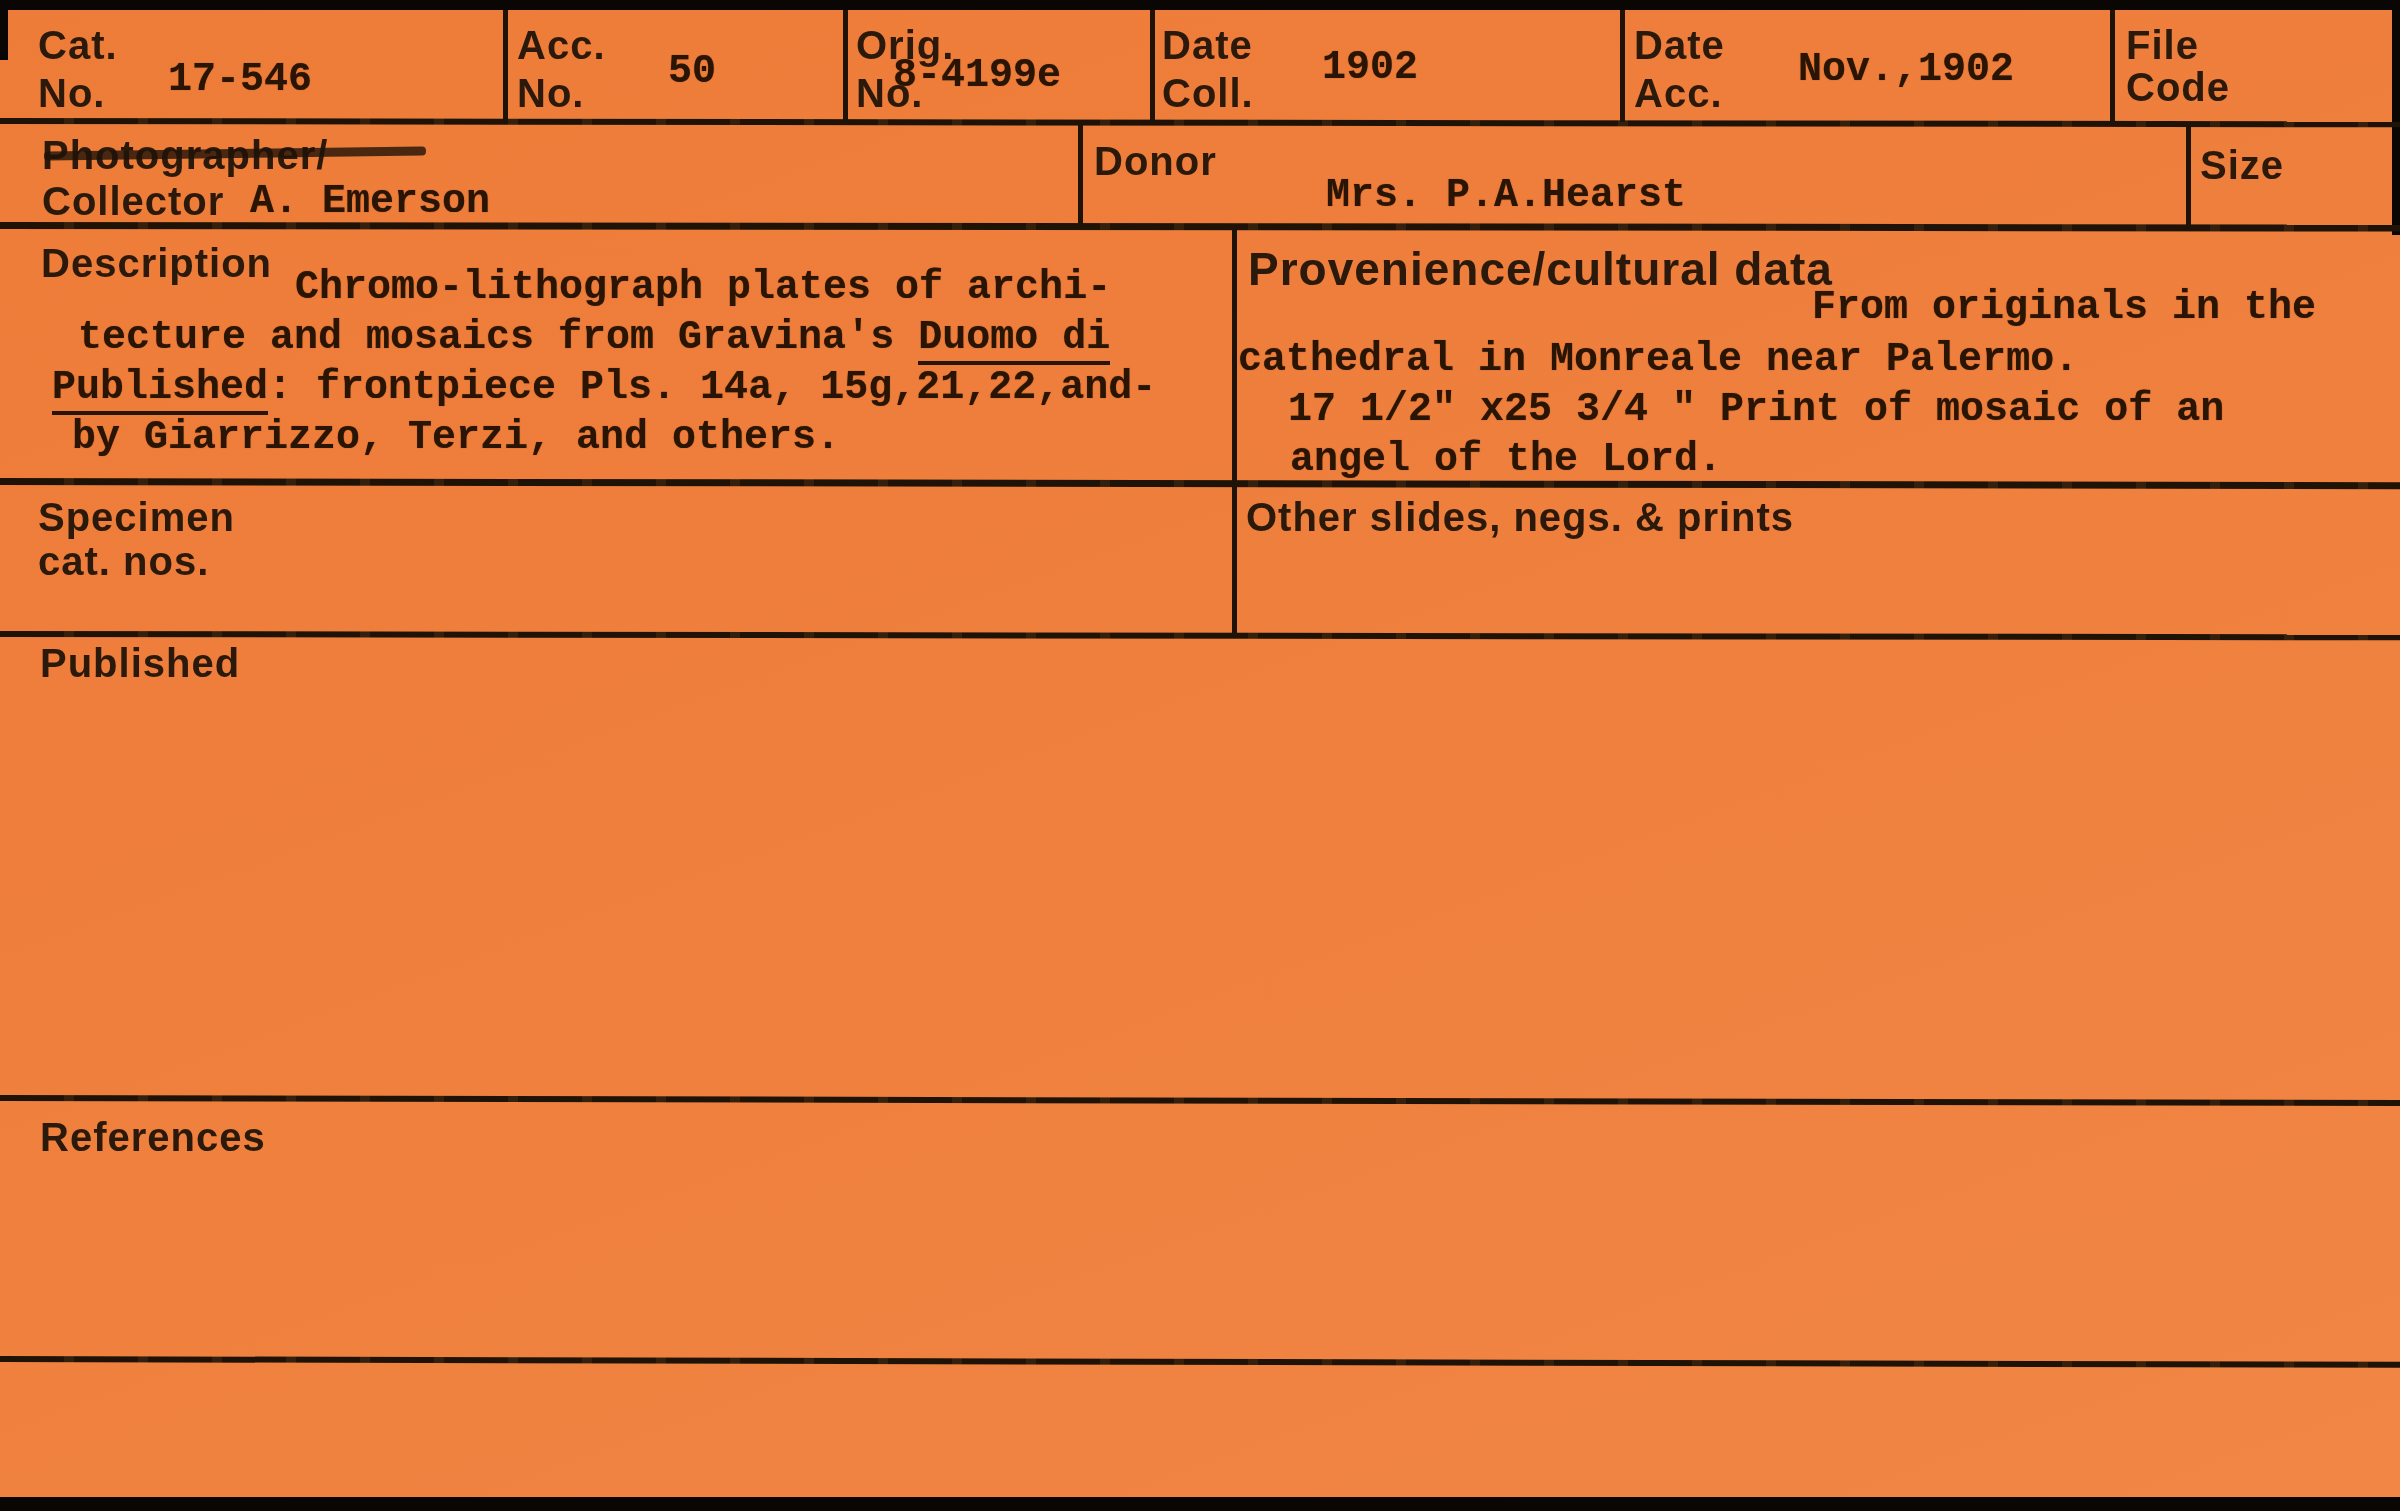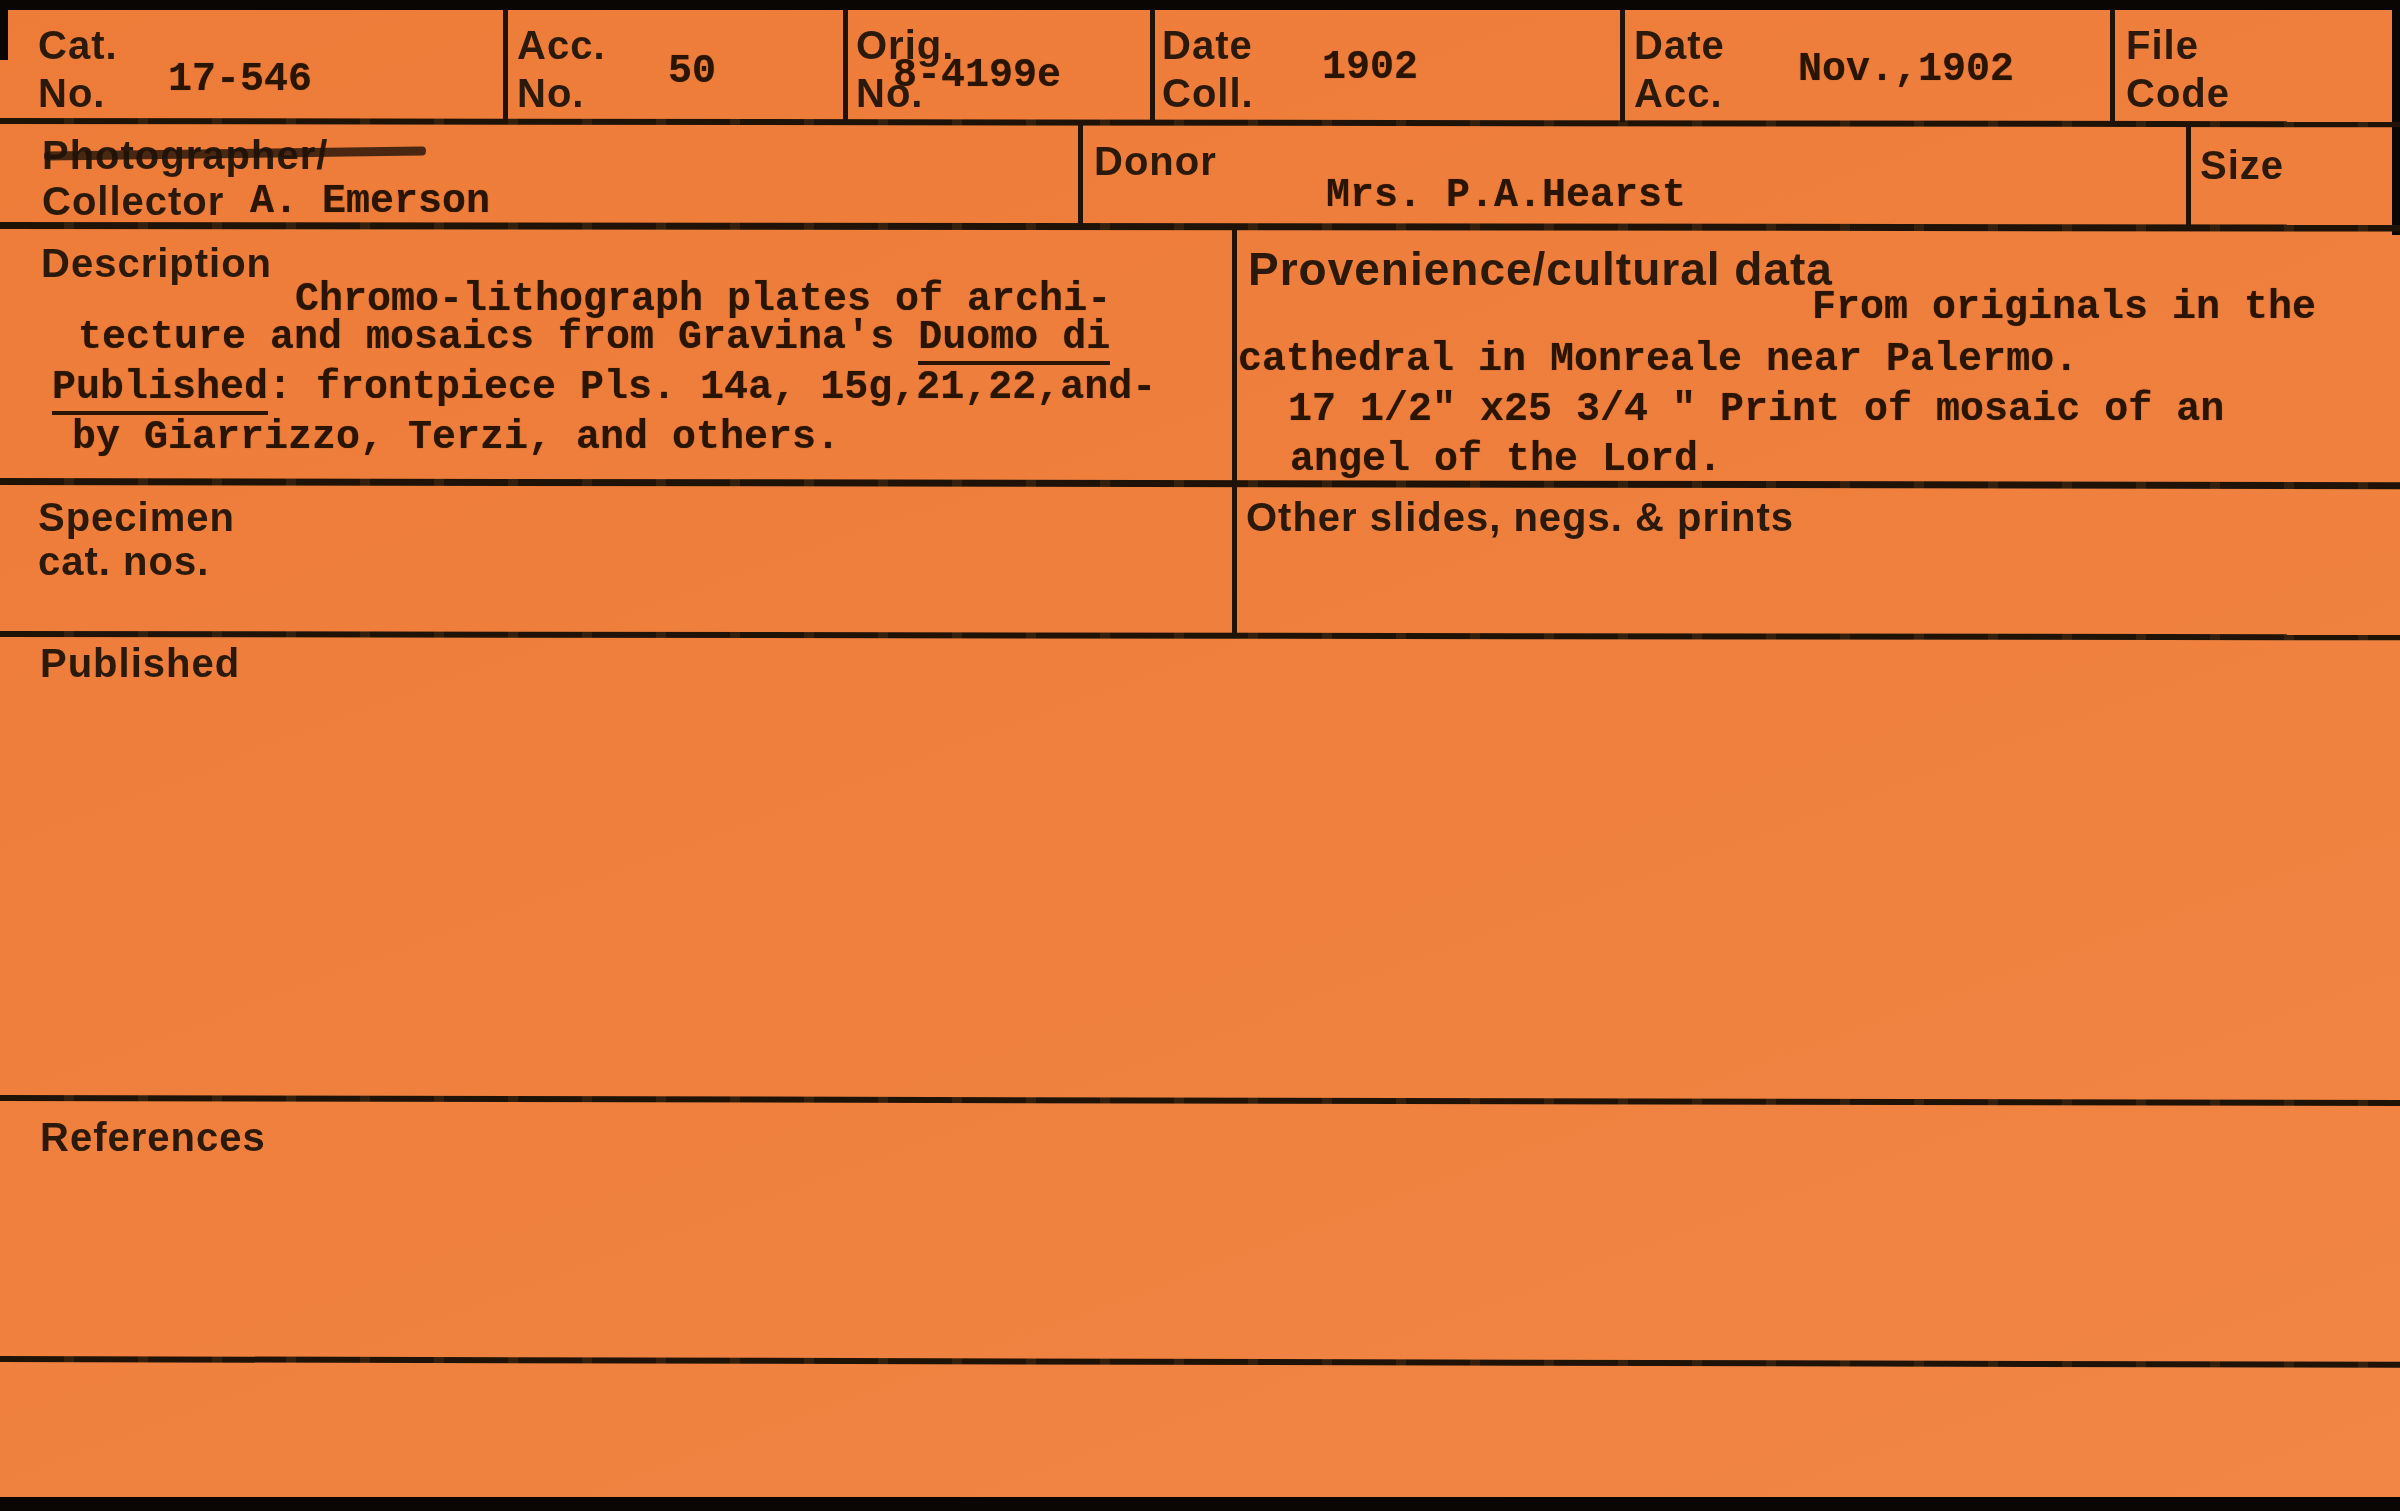--- a/index.html
+++ b/index.html
@@ -100,42 +100,42 @@
   </div>
 
   <div>
     <span class="lbl" style="left:1634px;top:22px;">Date</span>
     <span class="lbl" style="left:1634px;top:70px;">Acc.</span>
     <span class="typed" style="left:1798px;top:46px;">Nov.,1902</span>
   </div>
 
   <div>
     <span class="lbl" style="left:2126px;top:22px;">File</span>
-    <span class="lbl" style="left:2126px;top:70px;">Code</span>
+    <span class="lbl" style="left:2126px;top:64px;">Code</span>
   </div>
 
   <div>
     <span class="lbl" style="left:42px;top:132px;">Photographer/</span>
     <span class="lbl" style="left:42px;top:178px;">Collector</span>
     <div class="smudge" style="left:44px;top:149px;width:382px;height:9px;"></div>
     <span class="typed" style="left:250px;top:178px;">A. Emerson</span>
   </div>
 
   <div>
     <span class="lbl" style="left:1094px;top:138px;">Donor</span>
     <span class="typed" style="left:1326px;top:172px;">Mrs. P.A.Hearst</span>
   </div>
 
   <div>
     <span class="lbl" style="left:2200px;top:142px;">Size</span>
   </div>
 
   <div>
     <span class="lbl" style="left:41px;top:240px;">Description</span>
-    <span class="typed" style="left:295px;top:264px;margin-top:12px;">Chromo-lithograph plates of archi-</span>
+    <span class="typed" style="left:295px;top:264px;">Chromo-lithograph plates of archi-</span>
     <span class="typed" style="left:78px;top:314px;"><span>tecture and mosaics from Gravina's </span><span class="u">Duomo di</span></span>
     <span class="typed" style="left:52px;top:364px;"><span class="u">Published</span><span>: frontpiece Pls. 14a, 15g,21,22,and-</span></span>
     <span class="typed" style="left:72px;top:414px;">by Giarrizzo, Terzi, and others.</span>
   </div>
 
   <div>
     <span class="lbl small" style="left:1248px;top:246px;">Provenience/cultural data</span>
     <span class="typed" style="left:1812px;top:284px;">From originals in the</span>
     <span class="typed" style="left:1238px;top:336px;">cathedral in Monreale near Palermo.</span>
     <span class="typed" style="left:1288px;top:386px;">17 1/2" x25 3/4 " Print of mosaic of an</span>

